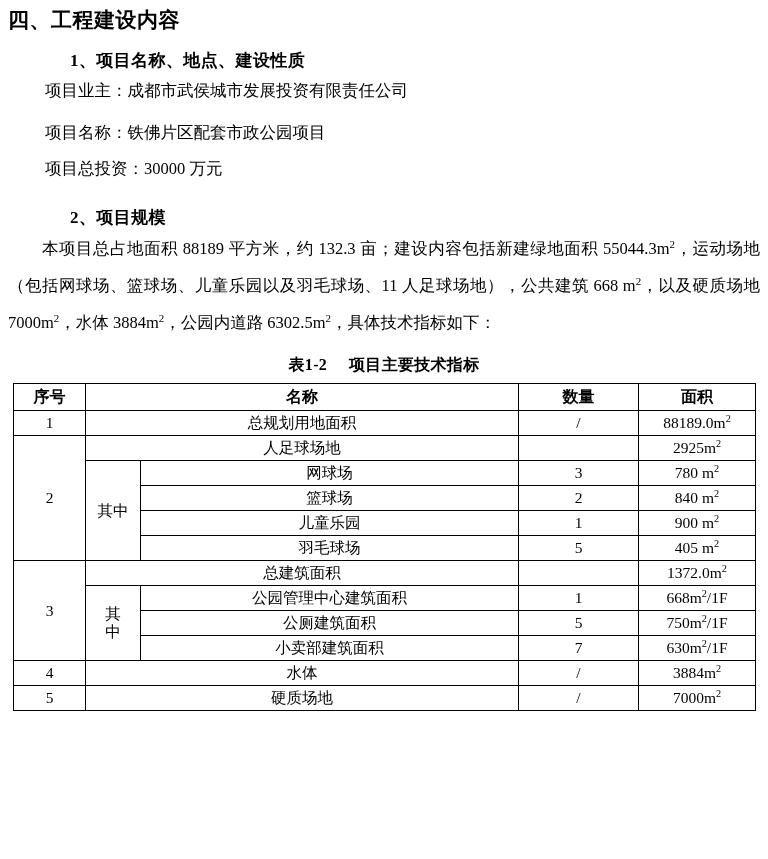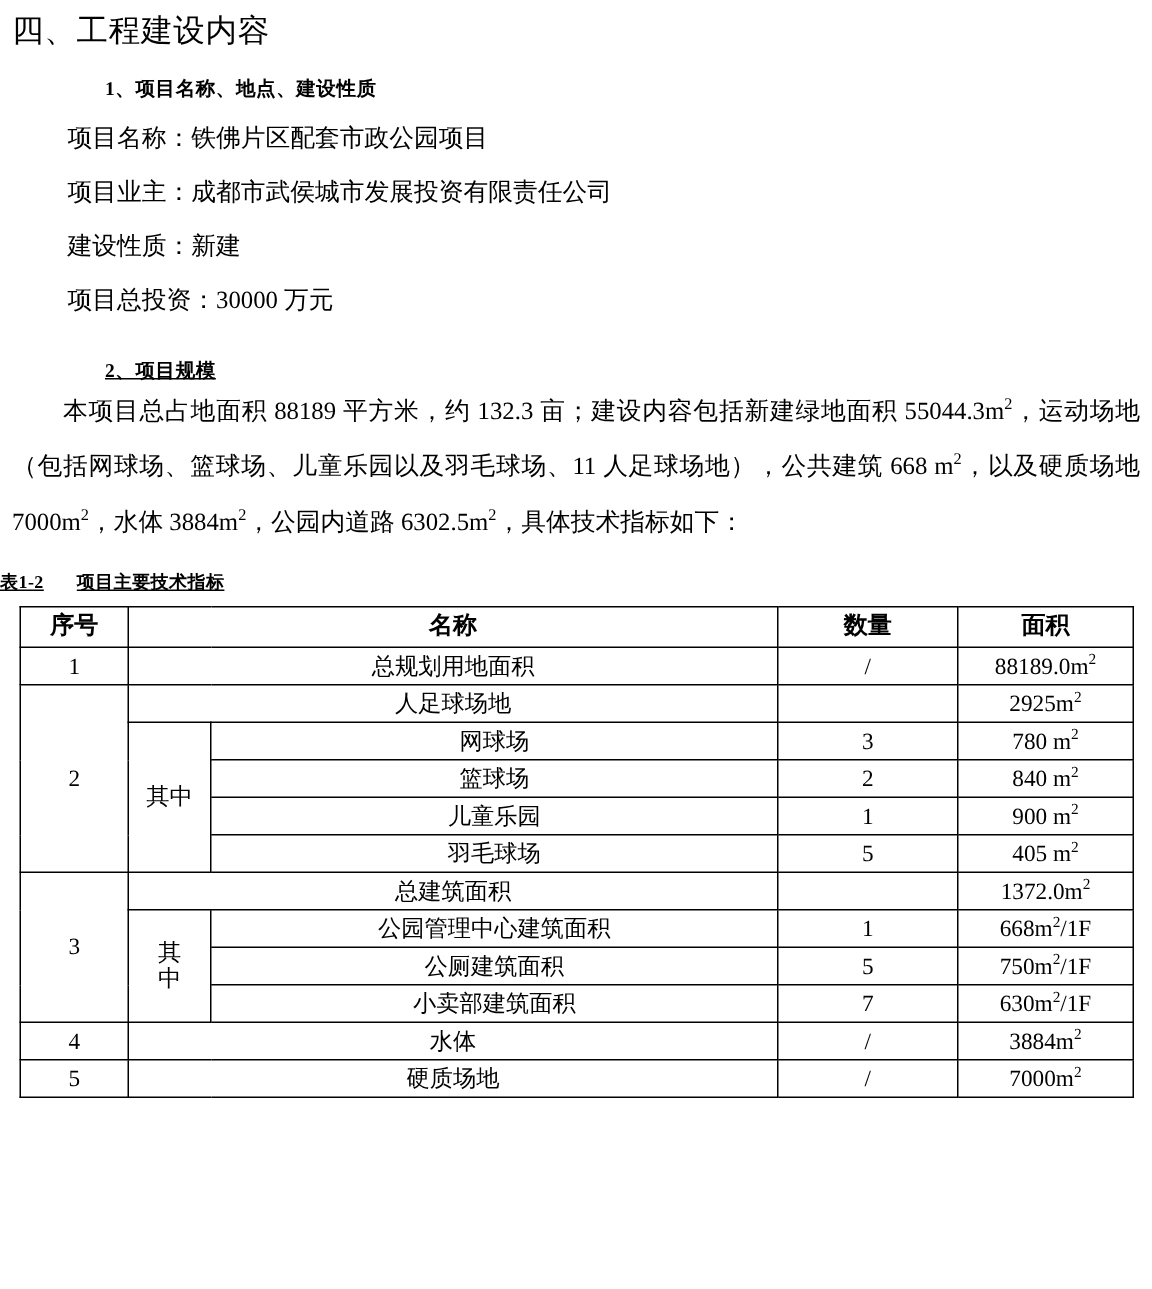--- a/index.html
+++ b/index.html
@@ -18,35 +18,34 @@
   .page {
     width: 768px;
     height: 859px;
     position: relative;
     box-sizing: border-box;
   }
 
   
   .h-main {
     font-size: 21px;
-    font-weight: normal;
+    font-weight: bold;
     letter-spacing: 0.5px;
     margin: 6px 0 0 8px;
     line-height: 1.35;
   }
   .h-sub {
-    font-size: 13px;
+    font-size: 17px;
     font-weight: bold;
     letter-spacing: 0.4px;
     margin: 16px 0 0 70px;
     line-height: 1.35;
   }
   .h-sub.second {
     margin-top: 20px;
-    text-decoration: underline;
   }
 
   
   .para {
     font-size: 16.5px;
     line-height: 36px;
     margin: 0 8px 0 45px;
     text-align: justify;
     text-justify: inter-ideograph;
   }
@@ -60,25 +59,25 @@
     margin-top: 6px;
   }
   sup {
     font-size: 0.66em;
     vertical-align: super;
     line-height: 0;
   }
 
   
   .tbl-caption {
-    font-size: 12px;
+    text-align: center;
+    font-size: 16px;
     font-weight: bold;
     margin: 14px 0 7px 0;
     letter-spacing: 0.3px;
-    text-decoration: underline;
   }
   .tbl-caption .cap-gap {
     display: inline-block;
     width: 22px;
   }
 
   
   .tbl-wrap {
     margin: 0 13px 0 13px;
   }
@@ -114,25 +113,24 @@
 </style>
 </head>
 <body>
 
 <div class="page">
 
   <h1 class="h-main">四、工程建设内容</h1>
 
   <h2 class="h-sub">1、项目名称、地点、建设性质</h2>
 
+  <p class="para"><span>项目业主：</span><span>成都市武侯城市发展投资有限责任公司</span></p>
+
   <p class="para lead"><span>项目名称：</span><span>铁佛片区配套市政公园项目</span></p>
 
-  <p class="para"><span>项目业主：</span><span>成都市武侯城市发展投资有限责任公司</span></p>
-
-  <p class="para"><span>建设性质：</span><span>新建</span></p>
 
   <p class="para"><span>项目总投资：</span><span>30000 万元</span></p>
 
 
 
   <h2 class="h-sub second">2、项目规模</h2>
 
   <p class="para flow"><span>本项目总占地面积 88189 平方米，约 132.3 亩；建设内容包括新建绿地面积 55044.3m</span><sup>2</sup><span>，运动场地（包括网球场、篮球场、儿童乐园以及羽毛球场、11 人足球场地），公共建筑 668 m</span><sup>2</sup><span>，以及硬质场地 7000m</span><sup>2</sup><span>，水体 3884m</span><sup>2</sup><span>，公园内道路 6302.5m</span><sup>2</sup><span>，具体技术指标如下：</span></p>
 
   <div class="tbl-caption"><span>表1-2</span><span class="cap-gap"></span><span>项目主要技术指标</span></div>

